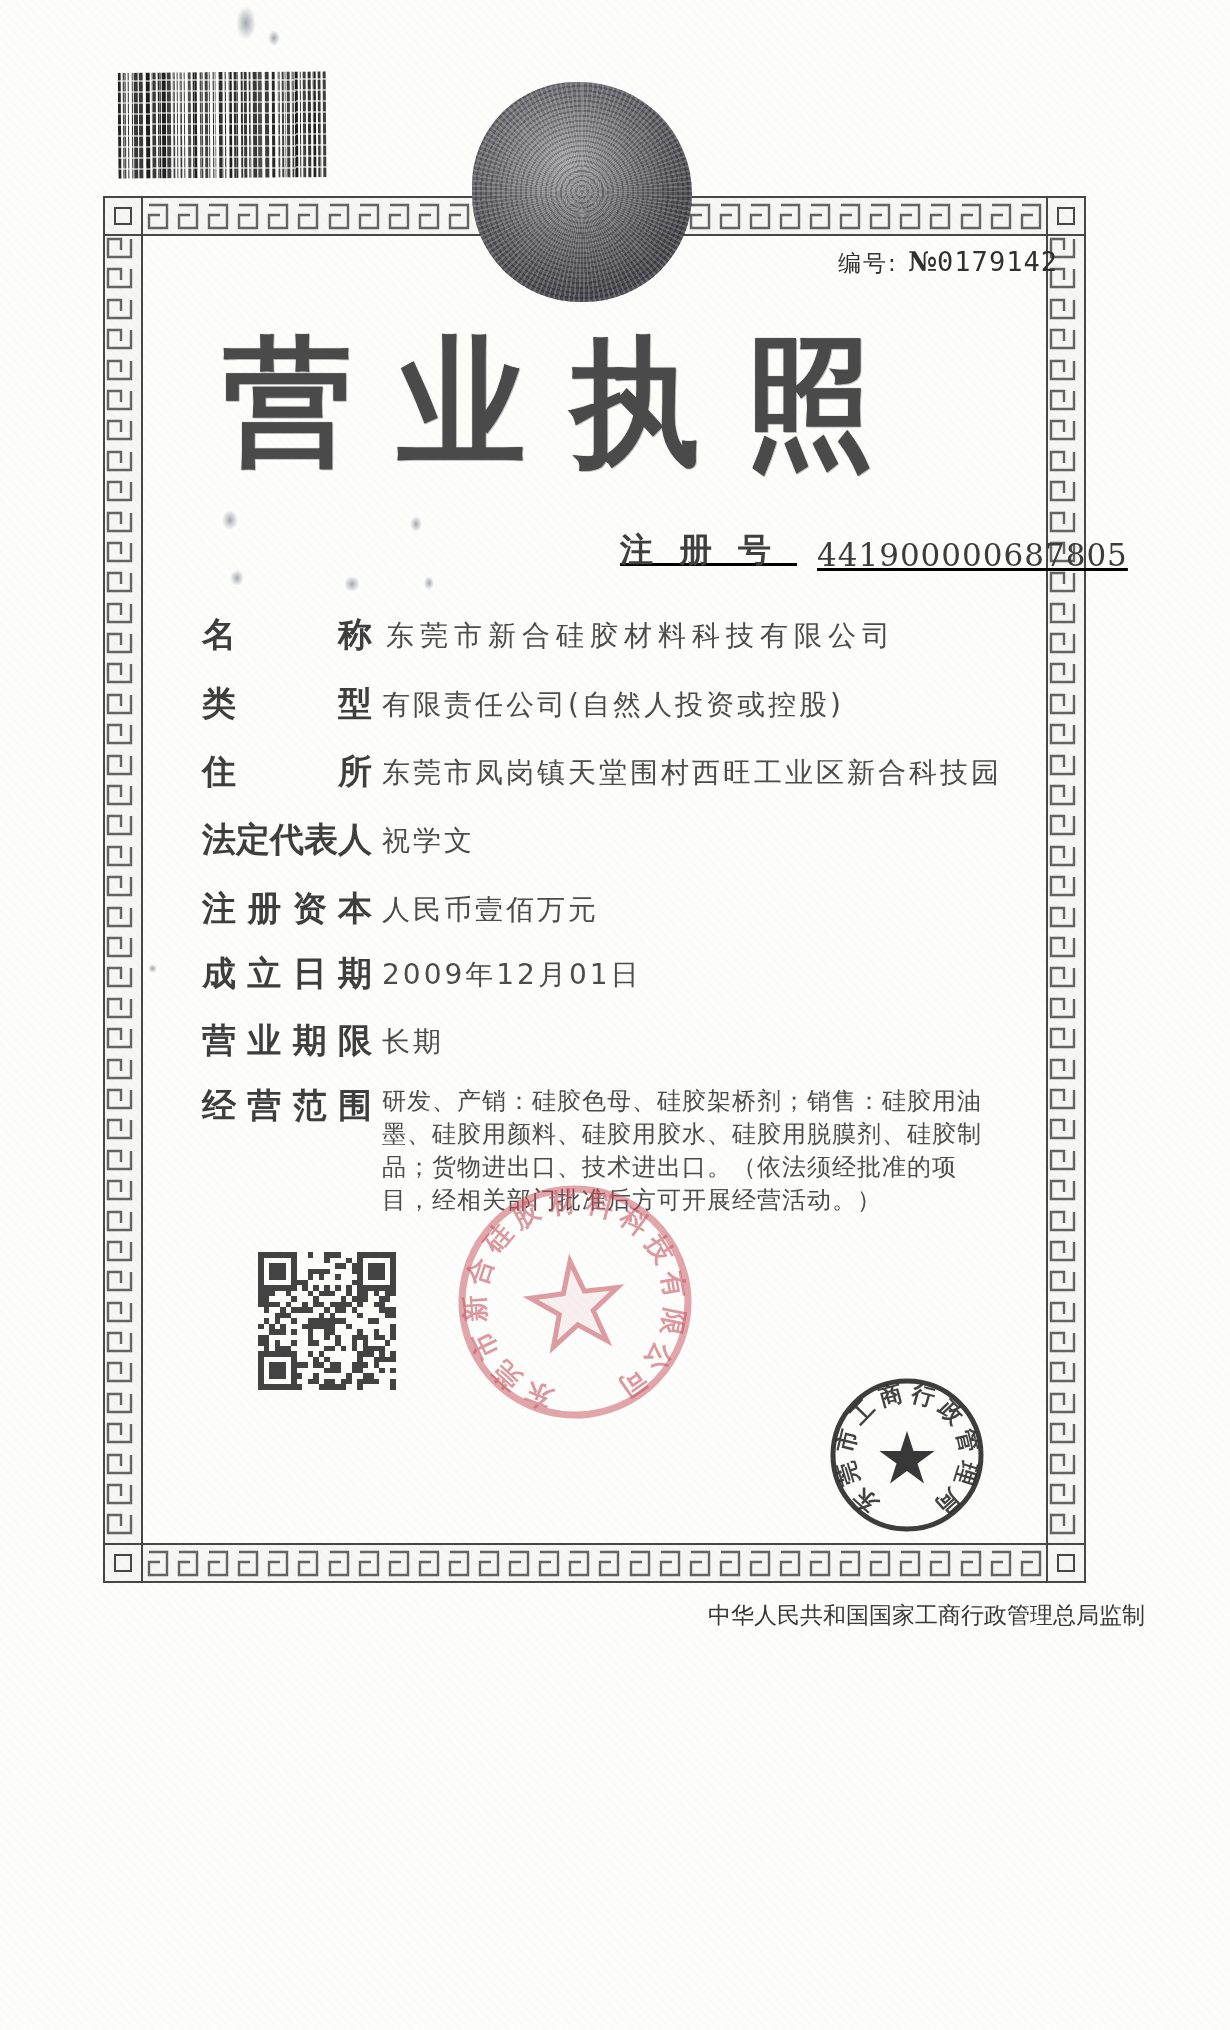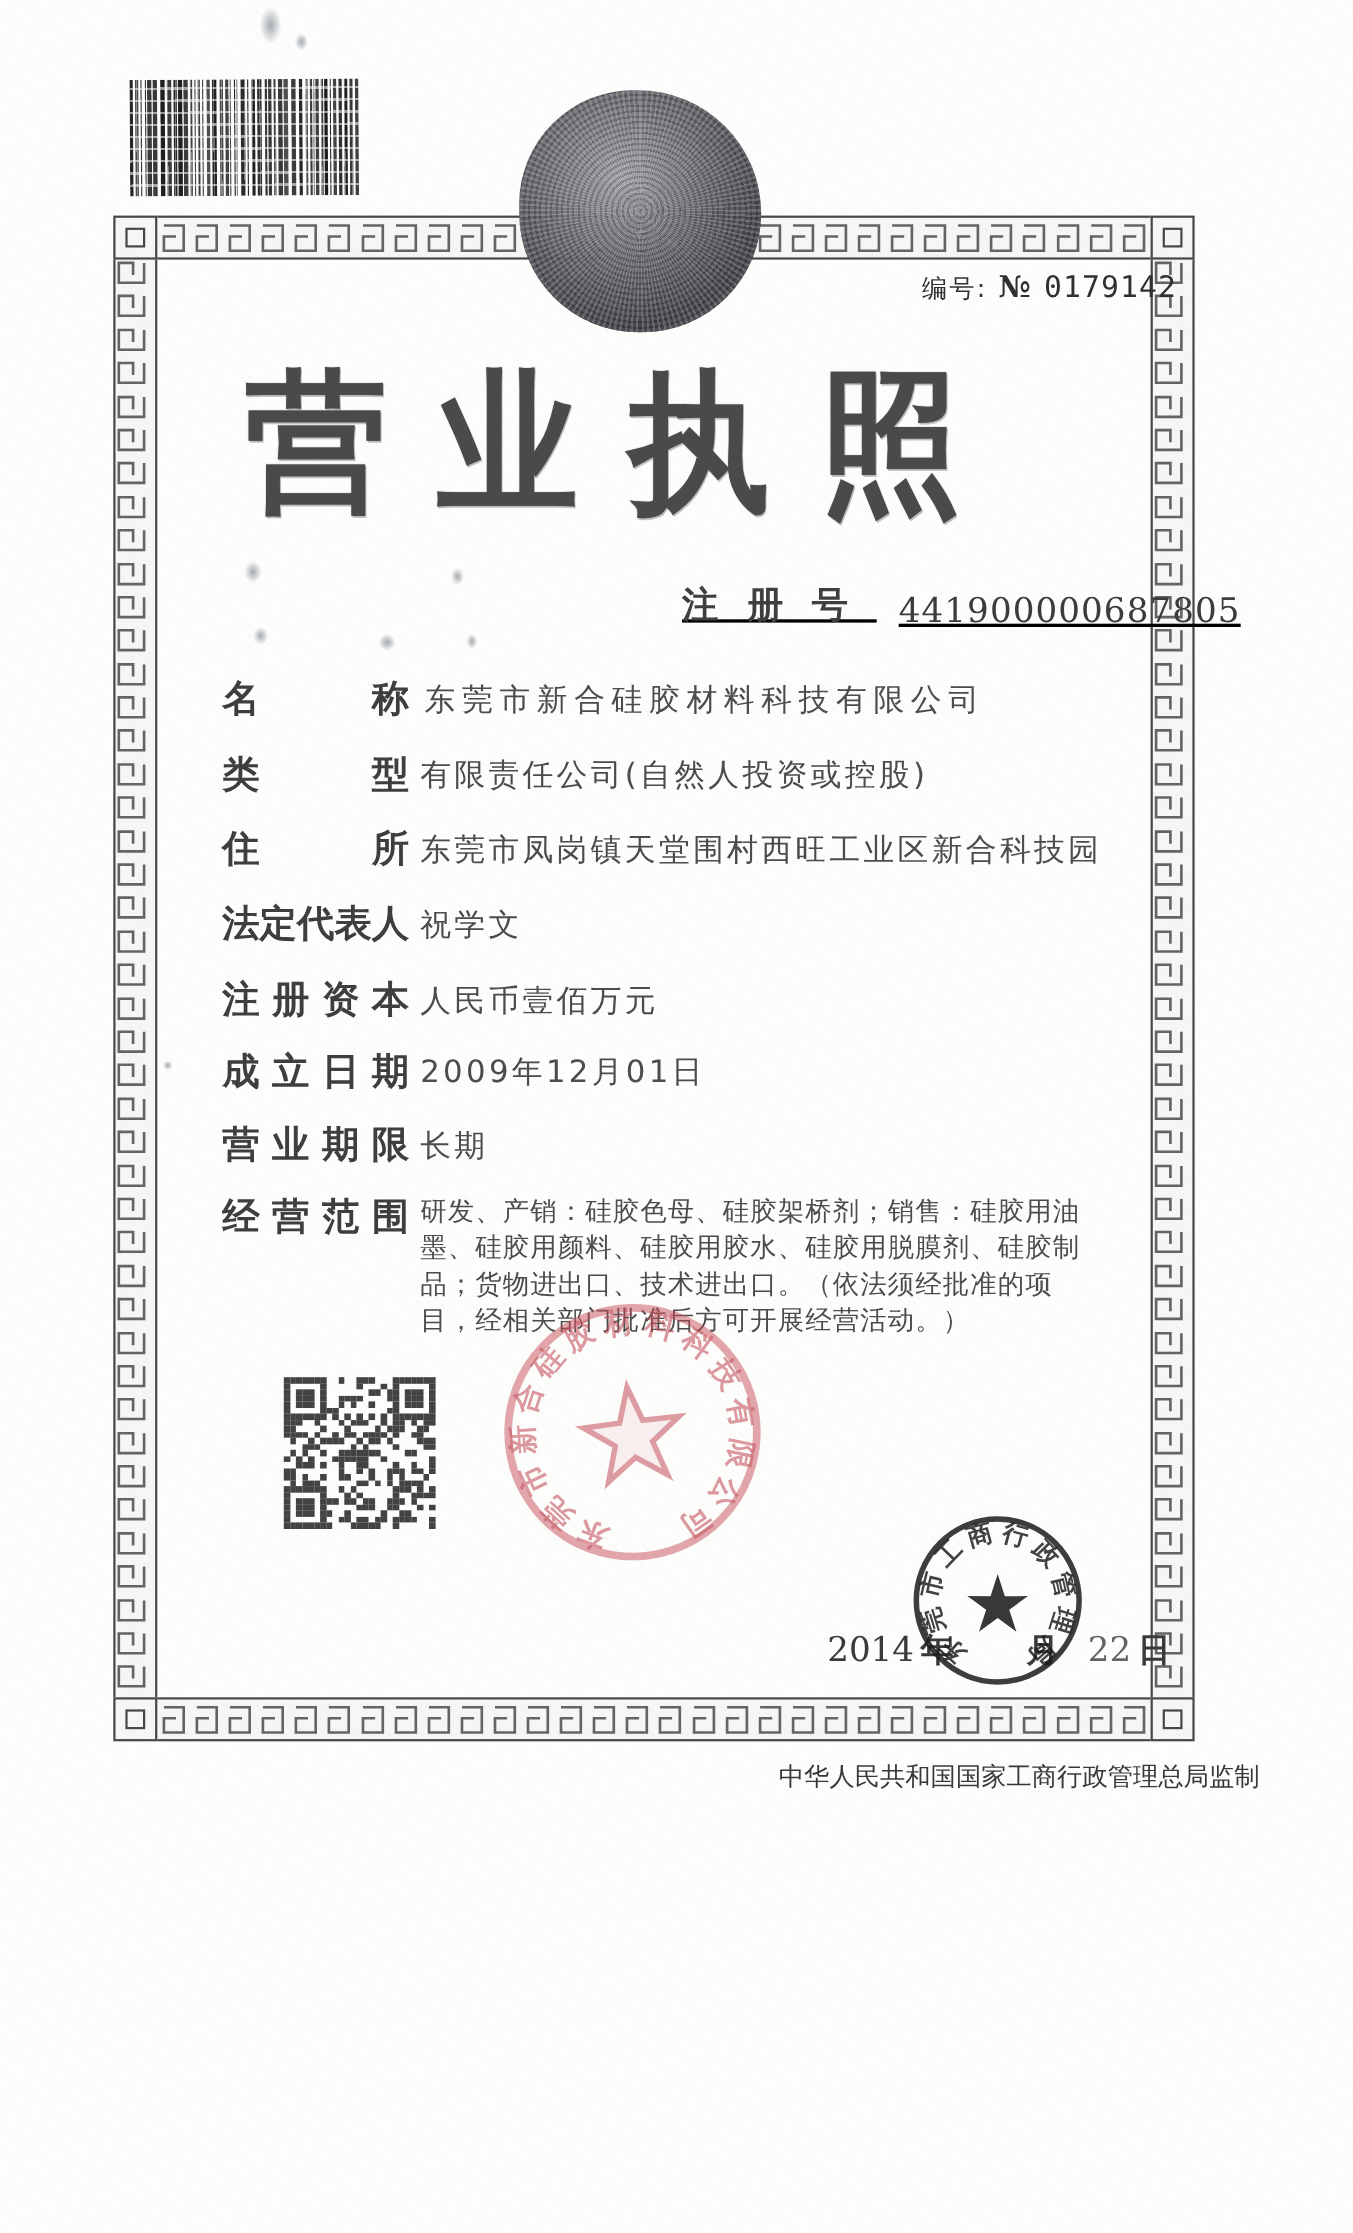--- a/index.html
+++ b/index.html
@@ -35,21 +35,21 @@
   .strip.top{top:0;} .strip.bottom{top:1347px;}
   .strip.left{left:0;} .strip.right{left:943px;}
   .corner{position:absolute;width:40px;height:40px;border:2px solid #474747;box-sizing:border-box;
     display:flex;align-items:center;justify-content:center;background:rgba(120,120,120,.05);}
   .corner i{display:block;width:14px;height:14px;border:2px solid #474747;}
 
   
   .serial{position:absolute;left:838px;top:246px;display:flex;align-items:baseline;z-index:2;color:#303030;}
   .serial .lab{font-size:23px;letter-spacing:2px;}
   .serial .no{font-family:"DejaVu Serif","Liberation Serif",serif;font-weight:bold;font-size:27px;margin-left:10px;}
-  .serial .num{font-family:"DejaVu Sans Mono","Liberation Mono",monospace;font-size:27px;margin-left:12px;letter-spacing:1px;}
+  .serial .num{font-family:"DejaVu Sans Mono","Liberation Mono",monospace;font-size:27px;letter-spacing:1px;}
 
   
   .title{position:absolute;left:103px;top:318px;width:983px;text-align:center;z-index:2;}
   .title span{display:inline-block;font-size:128px;font-weight:900;letter-spacing:46px;color:#4a4a4a;
     transform:translateX(-23px) scaleY(1.08);text-shadow:0 0 1px #5a5a5a,1px 1px 0 rgba(90,90,90,.35);}
 
   
   .regline{position:absolute;left:620px;top:528px;display:flex;align-items:flex-end;z-index:2;text-decoration:underline;}
   .regline .lab{font-size:33px;color:#3f3f3f;letter-spacing:26px;font-weight:600;}
   .regline .num{font-family:"DejaVu Serif","Liberation Serif",serif;font-size:31px;color:#3c3c3c;margin-left:20px;letter-spacing:1px;}
@@ -1628,27 +1628,20 @@
       <text transform="translate(125,125) rotate(43.428571428571445) translate(0,-91)" text-anchor="middle" font-size="27" font-weight="bold" fill="#c24a56" fill-opacity="0.62" font-family="&quot;DejaVu Sans&quot;,sans-serif">科</text>
       <text transform="translate(125,125) rotate(65.14285714285717) translate(0,-91)" text-anchor="middle" font-size="27" font-weight="bold" fill="#c24a56" fill-opacity="0.62" font-family="&quot;DejaVu Sans&quot;,sans-serif">技</text>
       <text transform="translate(125,125) rotate(86.85714285714286) translate(0,-91)" text-anchor="middle" font-size="27" font-weight="bold" fill="#c24a56" fill-opacity="0.62" font-family="&quot;DejaVu Sans&quot;,sans-serif">有</text>
       <text transform="translate(125,125) rotate(108.57142857142856) translate(0,-91)" text-anchor="middle" font-size="27" font-weight="bold" fill="#c24a56" fill-opacity="0.62" font-family="&quot;DejaVu Sans&quot;,sans-serif">限</text>
       <text transform="translate(125,125) rotate(130.28571428571428) translate(0,-91)" text-anchor="middle" font-size="27" font-weight="bold" fill="#c24a56" fill-opacity="0.62" font-family="&quot;DejaVu Sans&quot;,sans-serif">公</text>
       <text transform="translate(125,125) rotate(152) translate(0,-91)" text-anchor="middle" font-size="27" font-weight="bold" fill="#c24a56" fill-opacity="0.62" font-family="&quot;DejaVu Sans&quot;,sans-serif">司</text>
       <path d="M125.0,84.0L135.6,115.4L168.7,115.8L142.1,135.6L152.0,167.2L125.0,148.0L98.0,167.2L107.9,135.6L81.3,115.8L114.4,115.4Z" fill="rgba(194,74,86,.14)" stroke="#c24a56" stroke-width="5" opacity=".6"></path>
     </svg>
 
 
-  <div class="dateline">
-    <span class="dig">2014</span>
-    <span class="cjk y-unit">年</span>
-    <span class="cjk m-unit">月</span>
-    <span class="dig day">22</span>
-    <span class="cjk d-unit">日</span>
-  </div>
 
   <svg class="seal-black" id="sealBlack" width="170" height="170">
       <circle cx="85" cy="85" r="74" fill="none" stroke="#1d1d1d" stroke-width="5" opacity=".92"></circle>
       <text transform="translate(85,85) rotate(-138) translate(0,-54)" text-anchor="middle" font-size="23" font-weight="bold" fill="#1d1d1d" fill-opacity="0.9" font-family="&quot;DejaVu Sans&quot;,sans-serif">东</text>
       <text transform="translate(85,85) rotate(-107.33333333333333) translate(0,-54)" text-anchor="middle" font-size="23" font-weight="bold" fill="#1d1d1d" fill-opacity="0.9" font-family="&quot;DejaVu Sans&quot;,sans-serif">莞</text>
       <text transform="translate(85,85) rotate(-76.66666666666666) translate(0,-54)" text-anchor="middle" font-size="23" font-weight="bold" fill="#1d1d1d" fill-opacity="0.9" font-family="&quot;DejaVu Sans&quot;,sans-serif">市</text>
       <text transform="translate(85,85) rotate(-46) translate(0,-54)" text-anchor="middle" font-size="23" font-weight="bold" fill="#1d1d1d" fill-opacity="0.9" font-family="&quot;DejaVu Sans&quot;,sans-serif">工</text>
       <text transform="translate(85,85) rotate(-15.333333333333329) translate(0,-54)" text-anchor="middle" font-size="23" font-weight="bold" fill="#1d1d1d" fill-opacity="0.9" font-family="&quot;DejaVu Sans&quot;,sans-serif">商</text>
       <text transform="translate(85,85) rotate(15.333333333333343) translate(0,-54)" text-anchor="middle" font-size="23" font-weight="bold" fill="#1d1d1d" fill-opacity="0.9" font-family="&quot;DejaVu Sans&quot;,sans-serif">行</text>
       <text transform="translate(85,85) rotate(46) translate(0,-54)" text-anchor="middle" font-size="23" font-weight="bold" fill="#1d1d1d" fill-opacity="0.9" font-family="&quot;DejaVu Sans&quot;,sans-serif">政</text>

